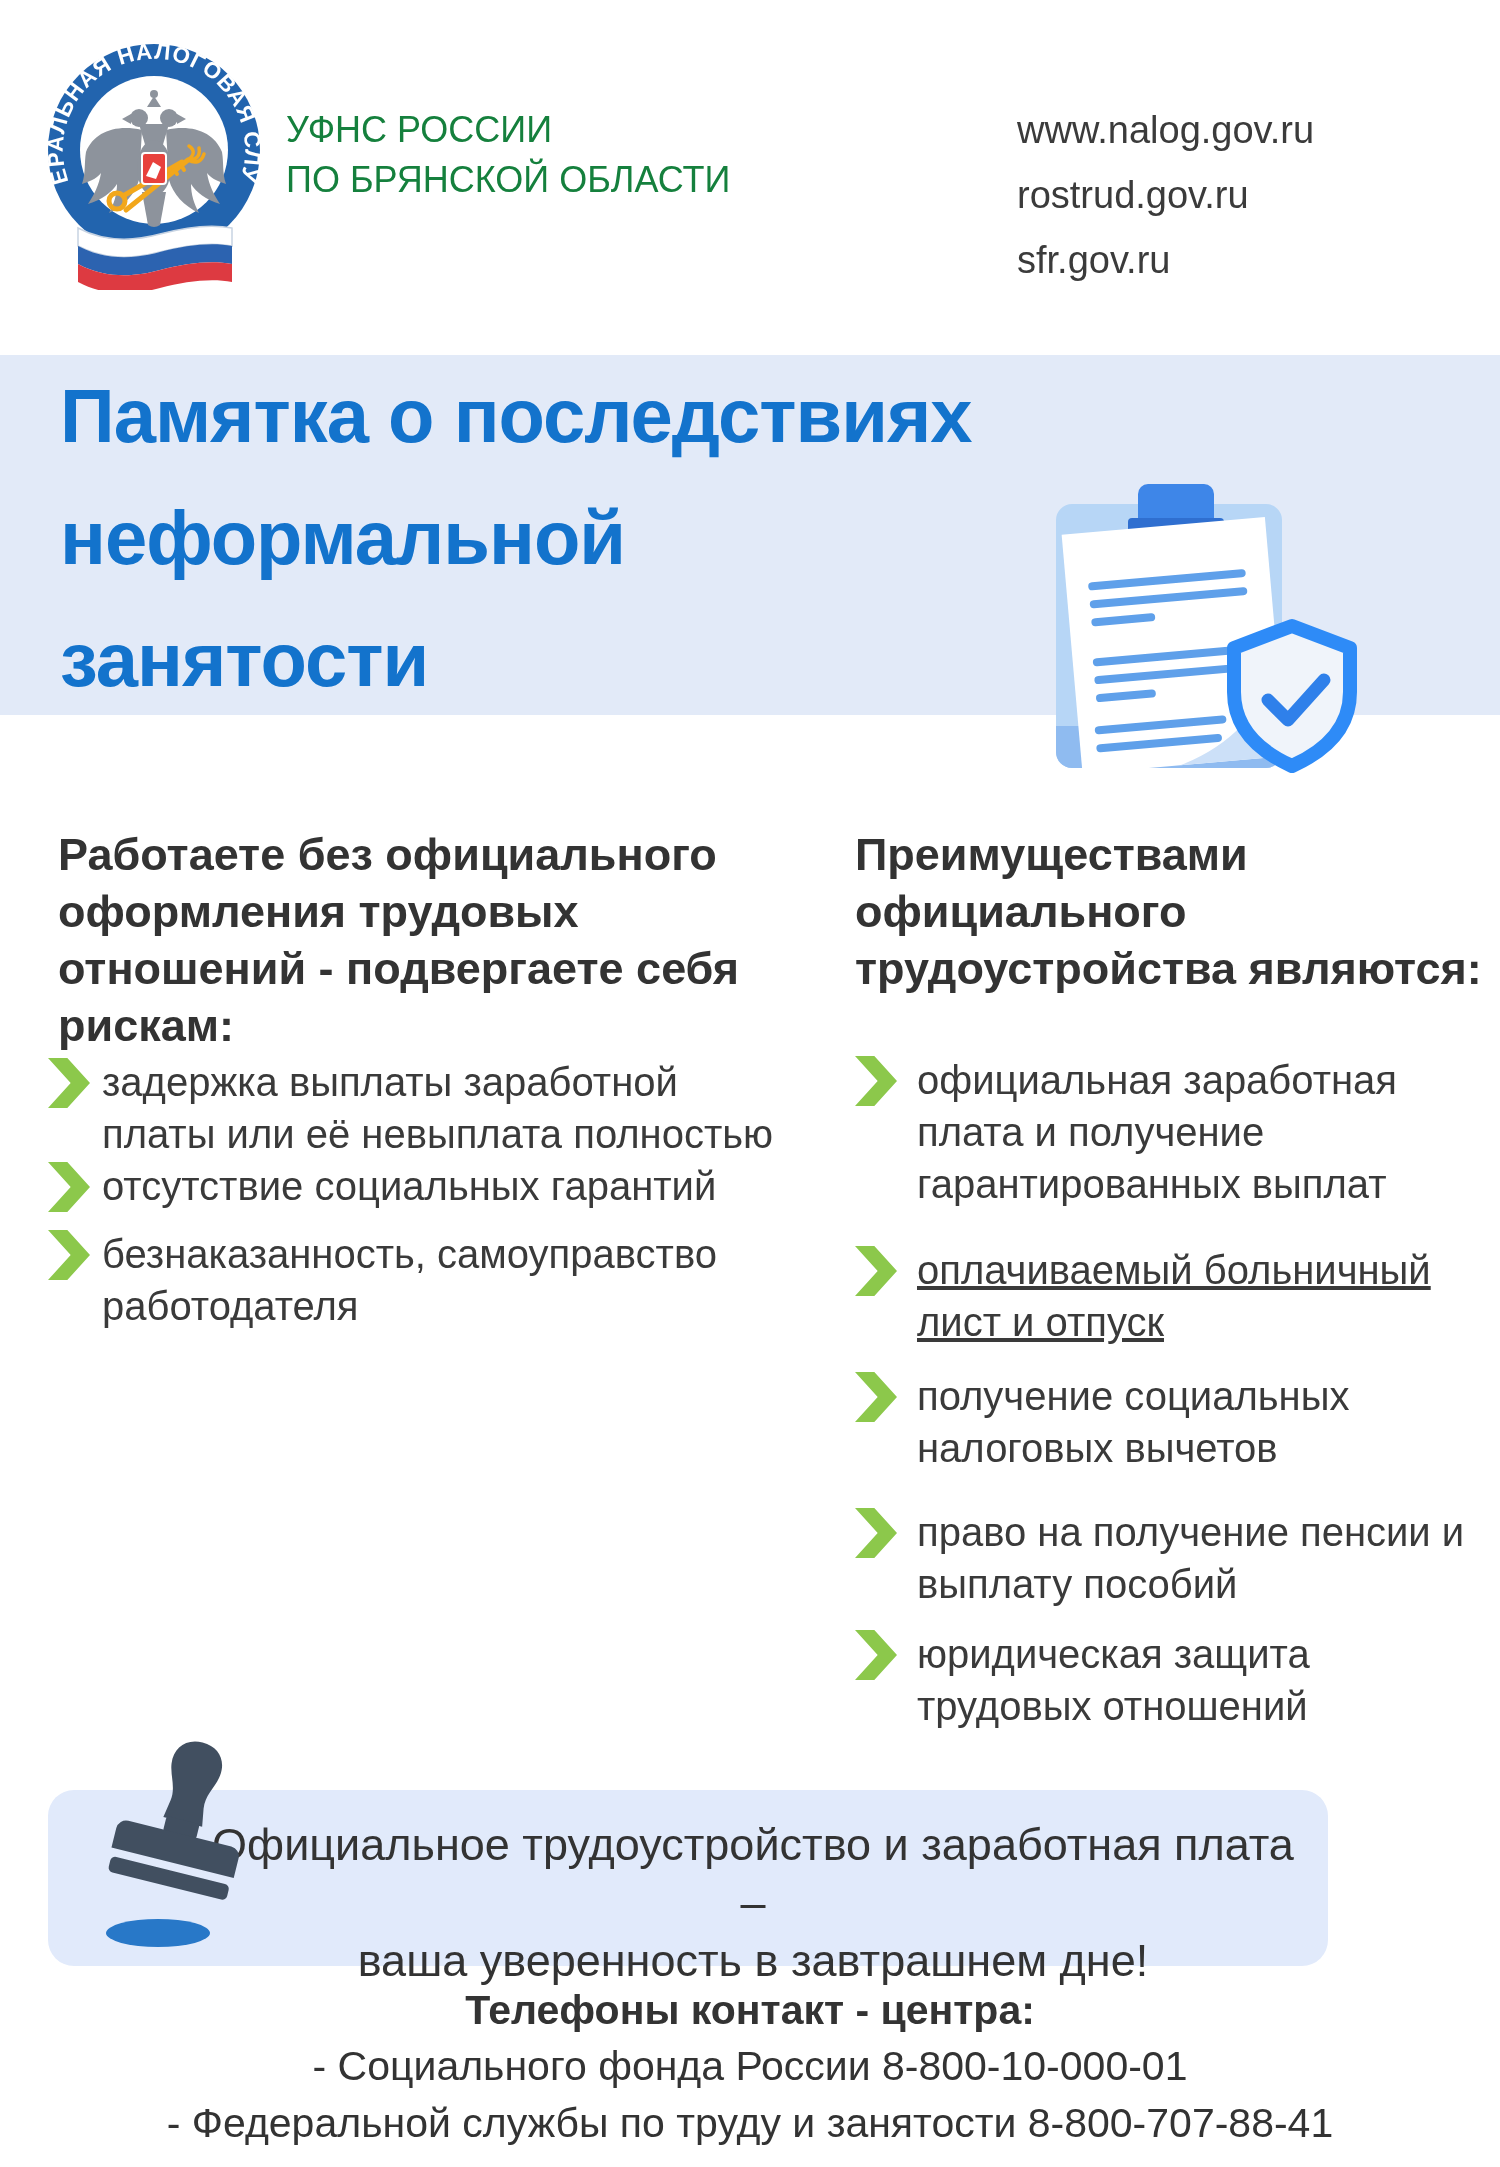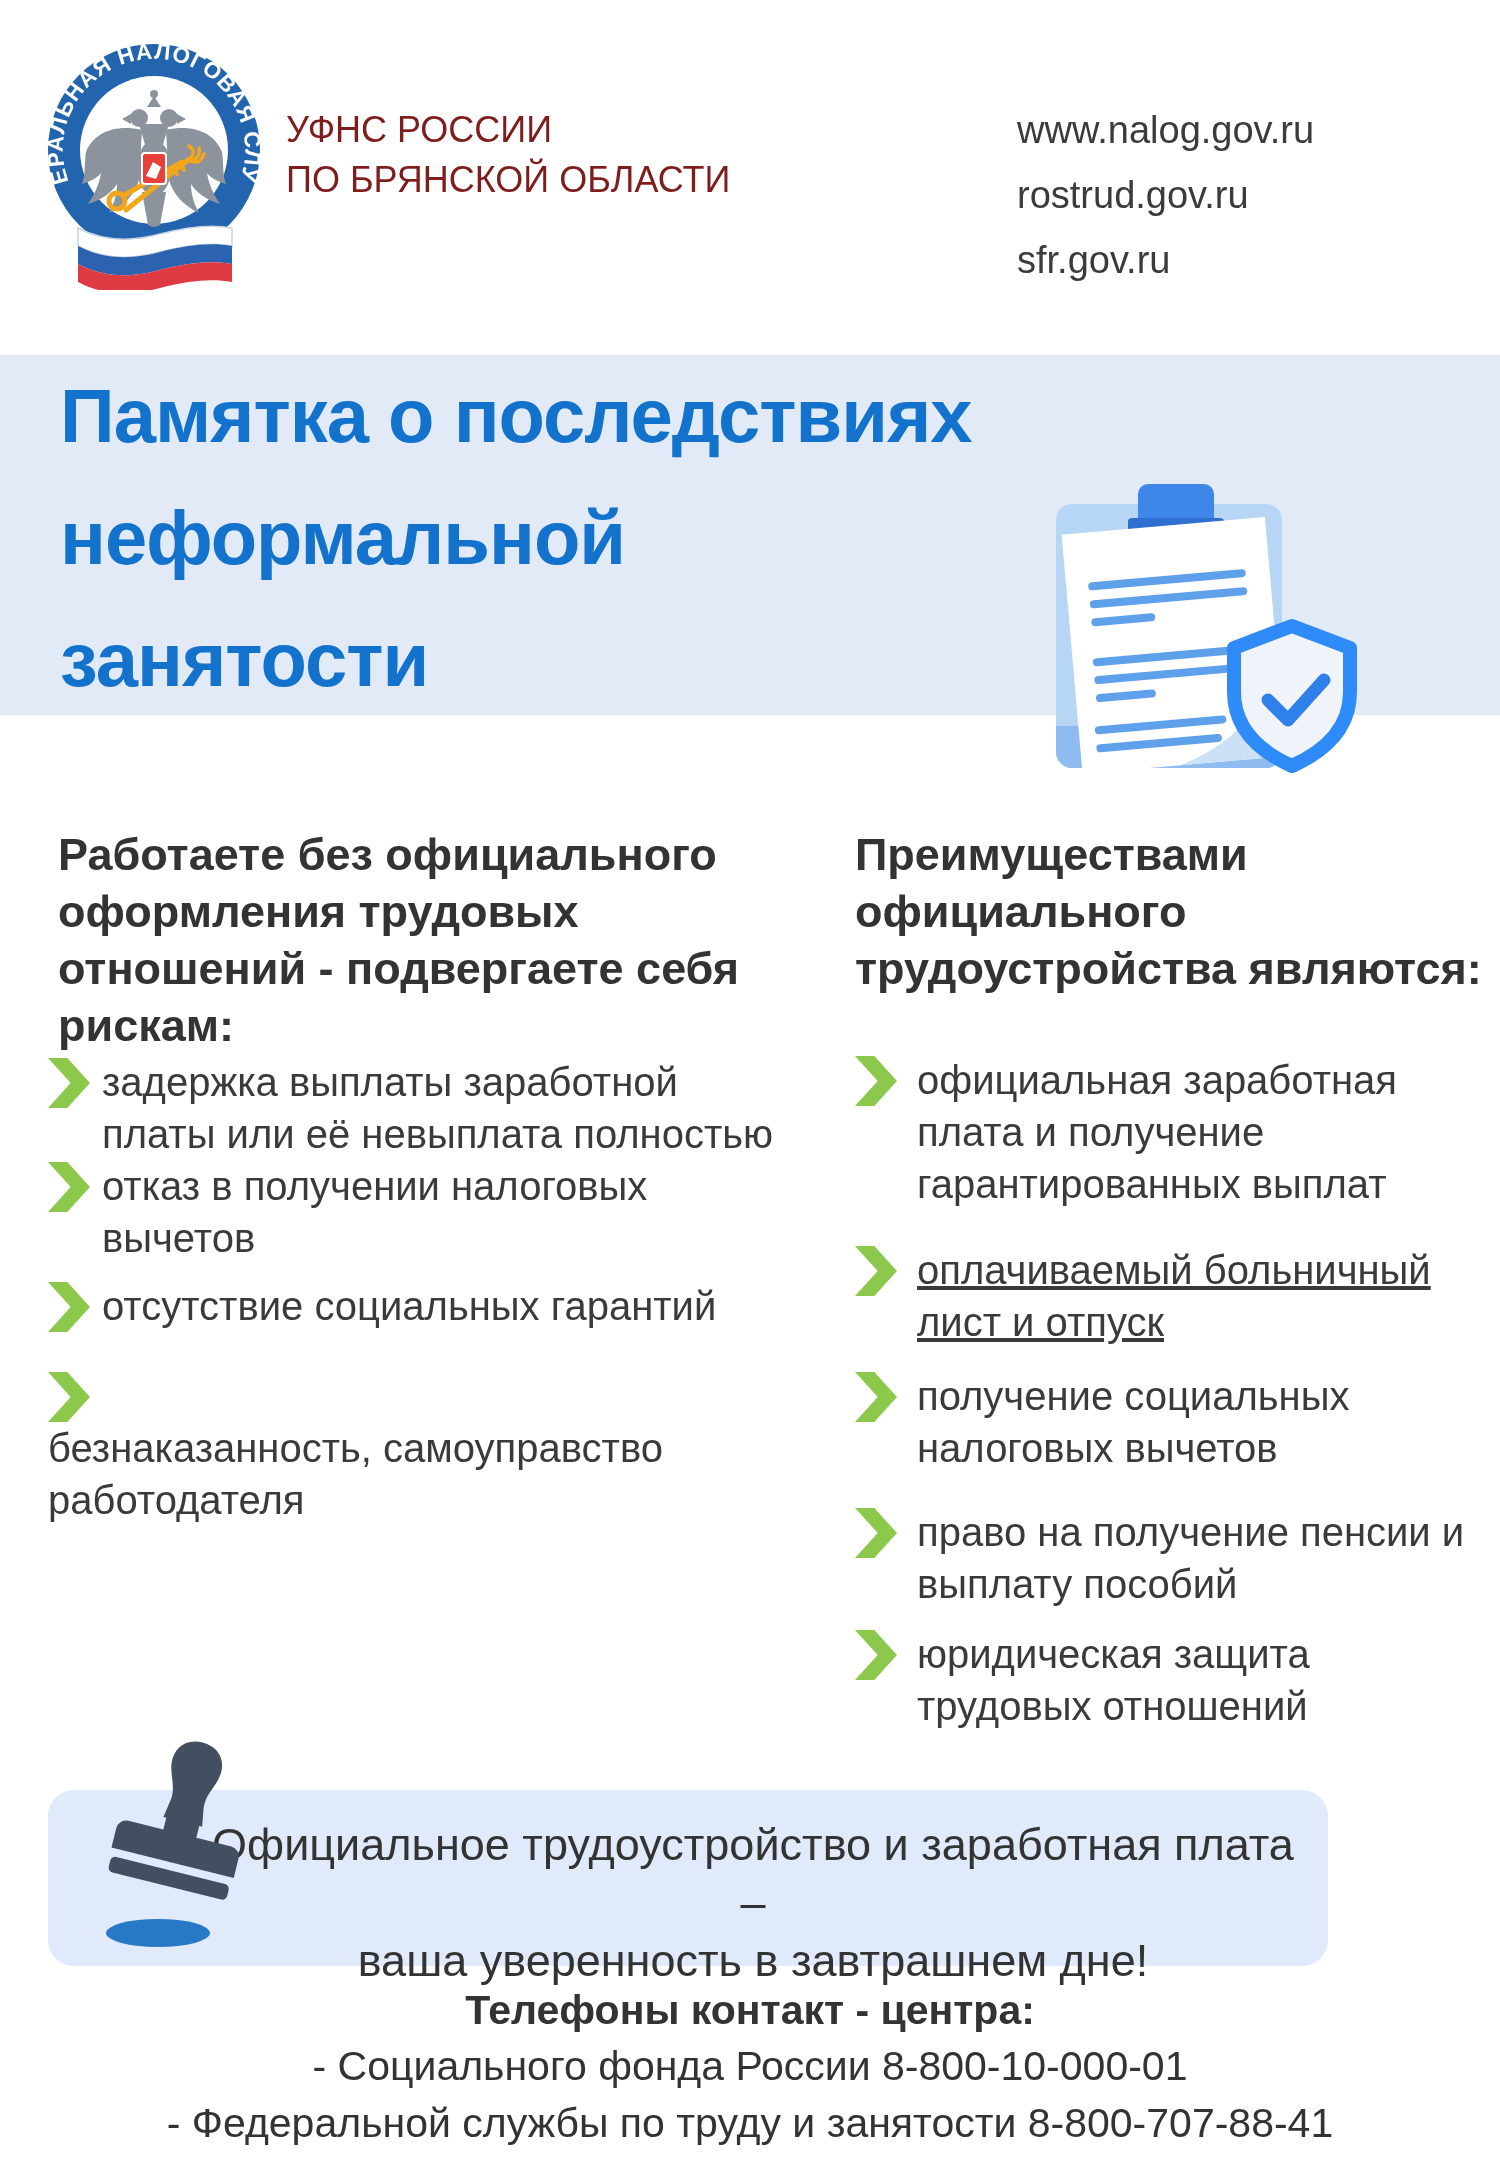--- a/index.html
+++ b/index.html
@@ -10,21 +10,21 @@
     --clip-blue:#3E86E8; --board-blue:#B7D6F6; --paper-line:#5FA0EA;
   }
   *{margin:0;padding:0;box-sizing:border-box;}
   html,body{background:#fff;}
   body{font-family:"Liberation Sans",sans-serif;color:var(--text-dark);}
   .page{position:relative;width:1500px;height:2167px;background:#fff;overflow:hidden;}
 
   
   .header{position:absolute;left:0;top:0;width:1500px;height:355px;background:#fff;}
   .fns-logo{position:absolute;left:42px;top:38px;}
-  .org-name{position:absolute;left:286px;top:105px;font-size:36px;line-height:50px;color:#7f1d1d;letter-spacing:0;}
+  .org-name{position:absolute;left:286px;top:105px;font-size:36px;line-height:50px;color:#15803d;letter-spacing:0;}
   .websites{position:absolute;left:1017px;top:98px;font-size:38px;line-height:65px;color:#3b3b3b;}
 
   
   .banner{position:absolute;left:0;top:355px;width:1500px;height:360px;background:var(--banner-bg);}
   .page-title{position:absolute;left:60px;top:0;font-size:76px;line-height:122px;font-weight:bold;
               color:var(--title-blue);letter-spacing:-1px;}
   .illustration{position:absolute;left:1020px;top:478px;width:345px;height:312px;z-index:2;}
 
   
   .col{position:absolute;top:826px;}
@@ -167,24 +167,20 @@
 
   <div class="col col-left">
     <div class="col-heading">Работаете без официального оформления трудовых отношений - подвергаете себя рискам:</div>
     <div class="list">
       <div class="item">
         <div class="chevron"></div>
         <div class="item-text">задержка выплаты заработной платы или её невыплата полностью</div>
       </div>
       <div class="item">
         <div class="chevron"></div>
-        <div class="item-text">отказ в получении налоговых вычетов</div>
-      </div>
-      <div class="item">
-        <div class="chevron"></div>
         <div class="item-text">отсутствие социальных гарантий</div>
       </div>
       <div class="item">
         <div class="chevron"></div>
         <div class="item-text">безнаказанность, самоуправство работодателя</div>
       </div>
     </div>
   </div>
 
   <div class="col col-right">

